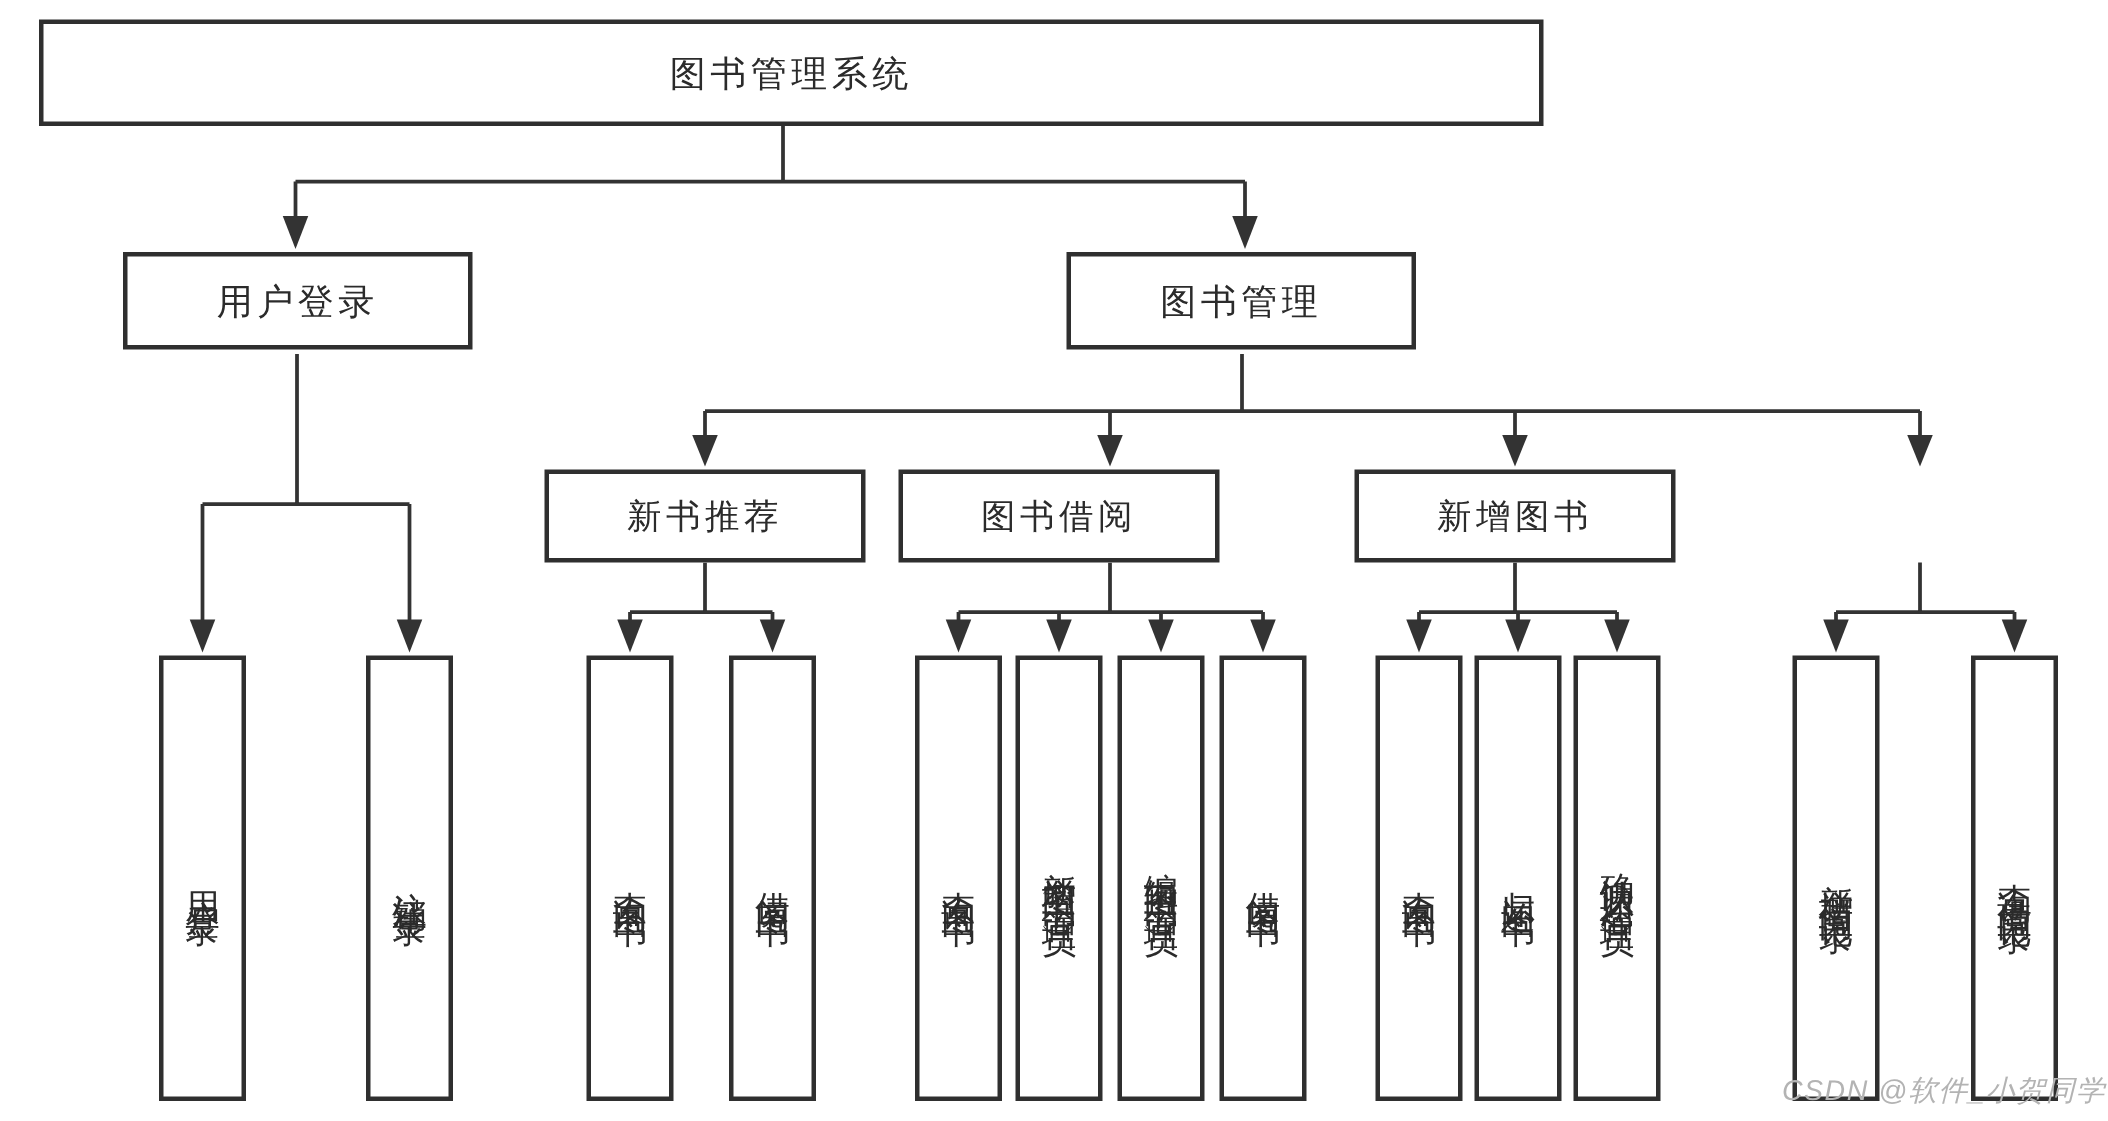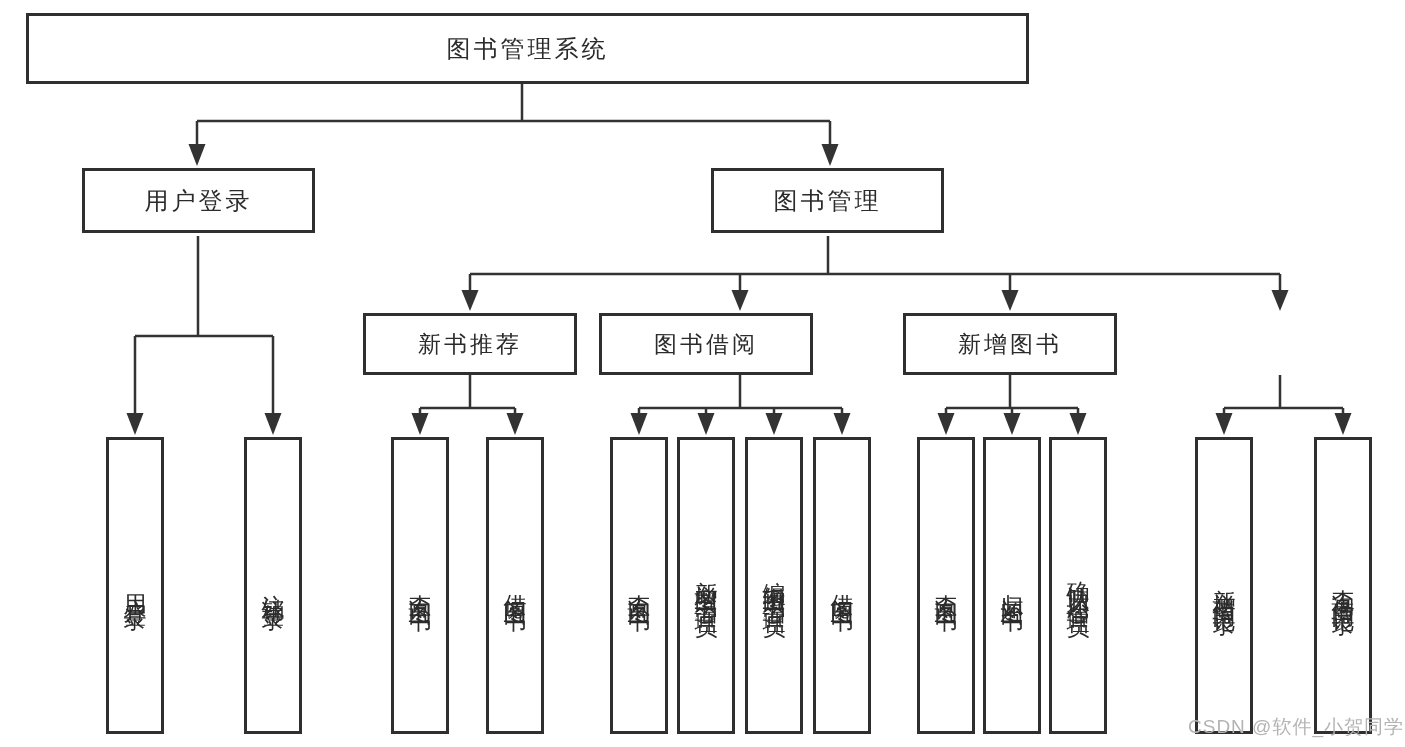--- a/index.html
+++ b/index.html
@@ -63,20 +63,21 @@
   }
   .watermark {
     position: absolute;
     left: 1188px;
     top: 714px;
     font-size: 19px;
     letter-spacing: 1px;
     color: #b3b3b3;
     z-index: 3;
     white-space: nowrap;
+    font-style: italic;
   }
 </style>
 </head>
 <body>
 
 <div class="canvas">
 
   <svg class="connectors" viewBox="0 0 1405 747" xmlns="http://www.w3.org/2000/svg">
     <g stroke="#333333" stroke-width="2.5" fill="none">
 

